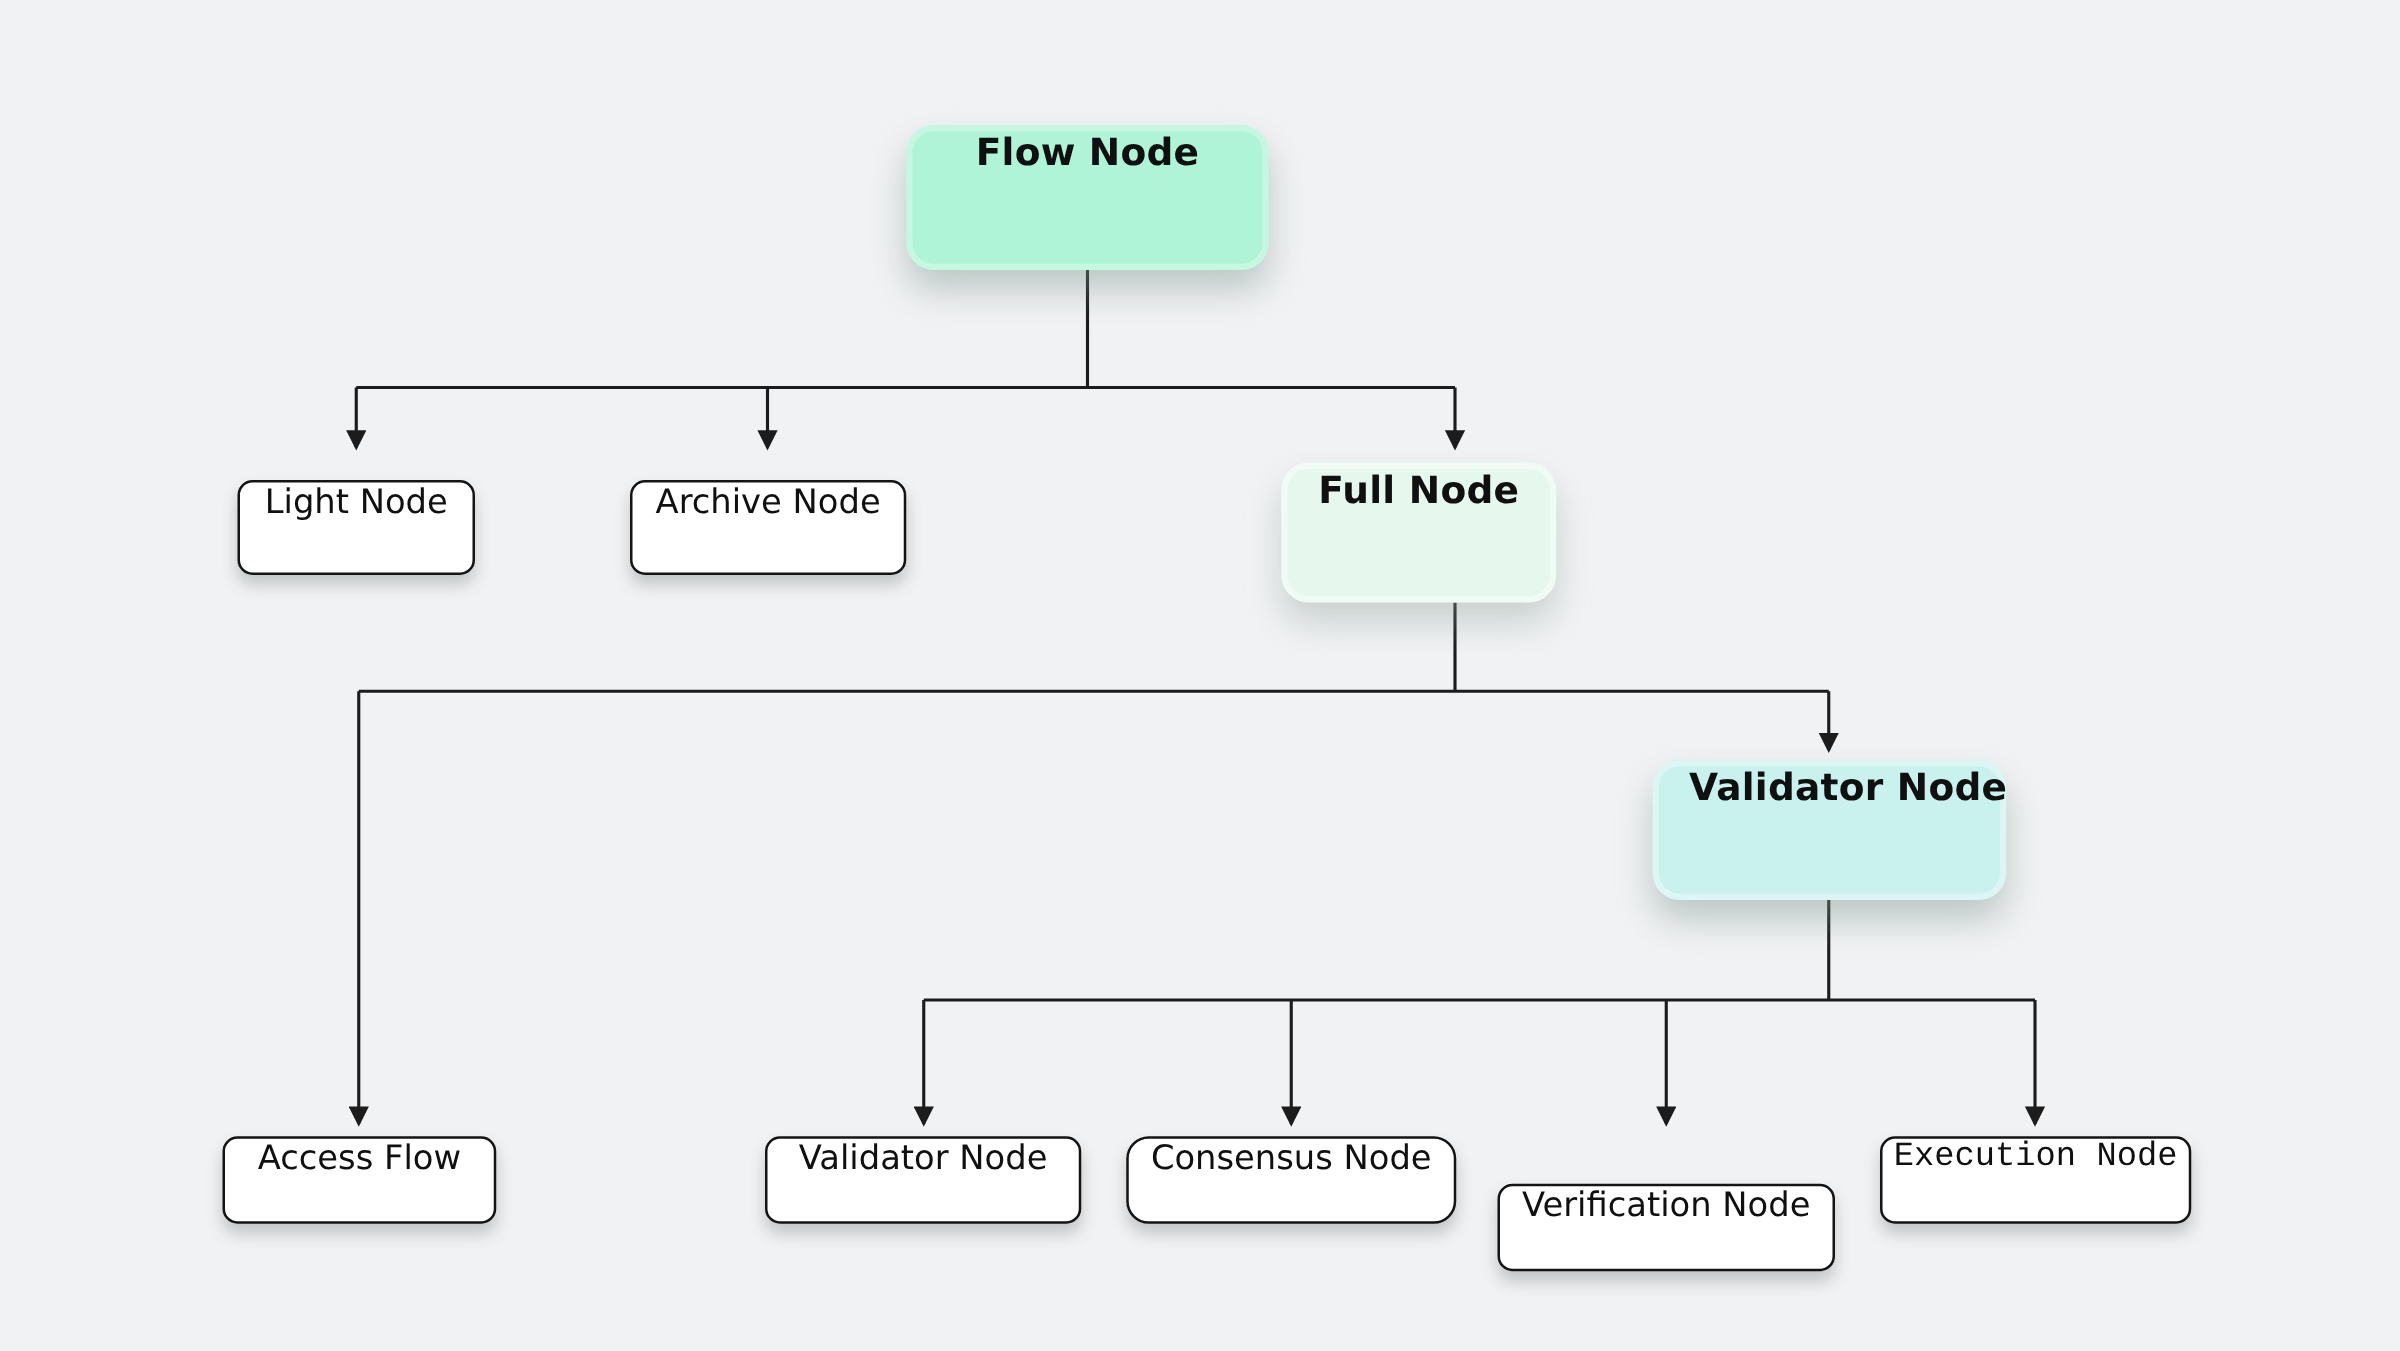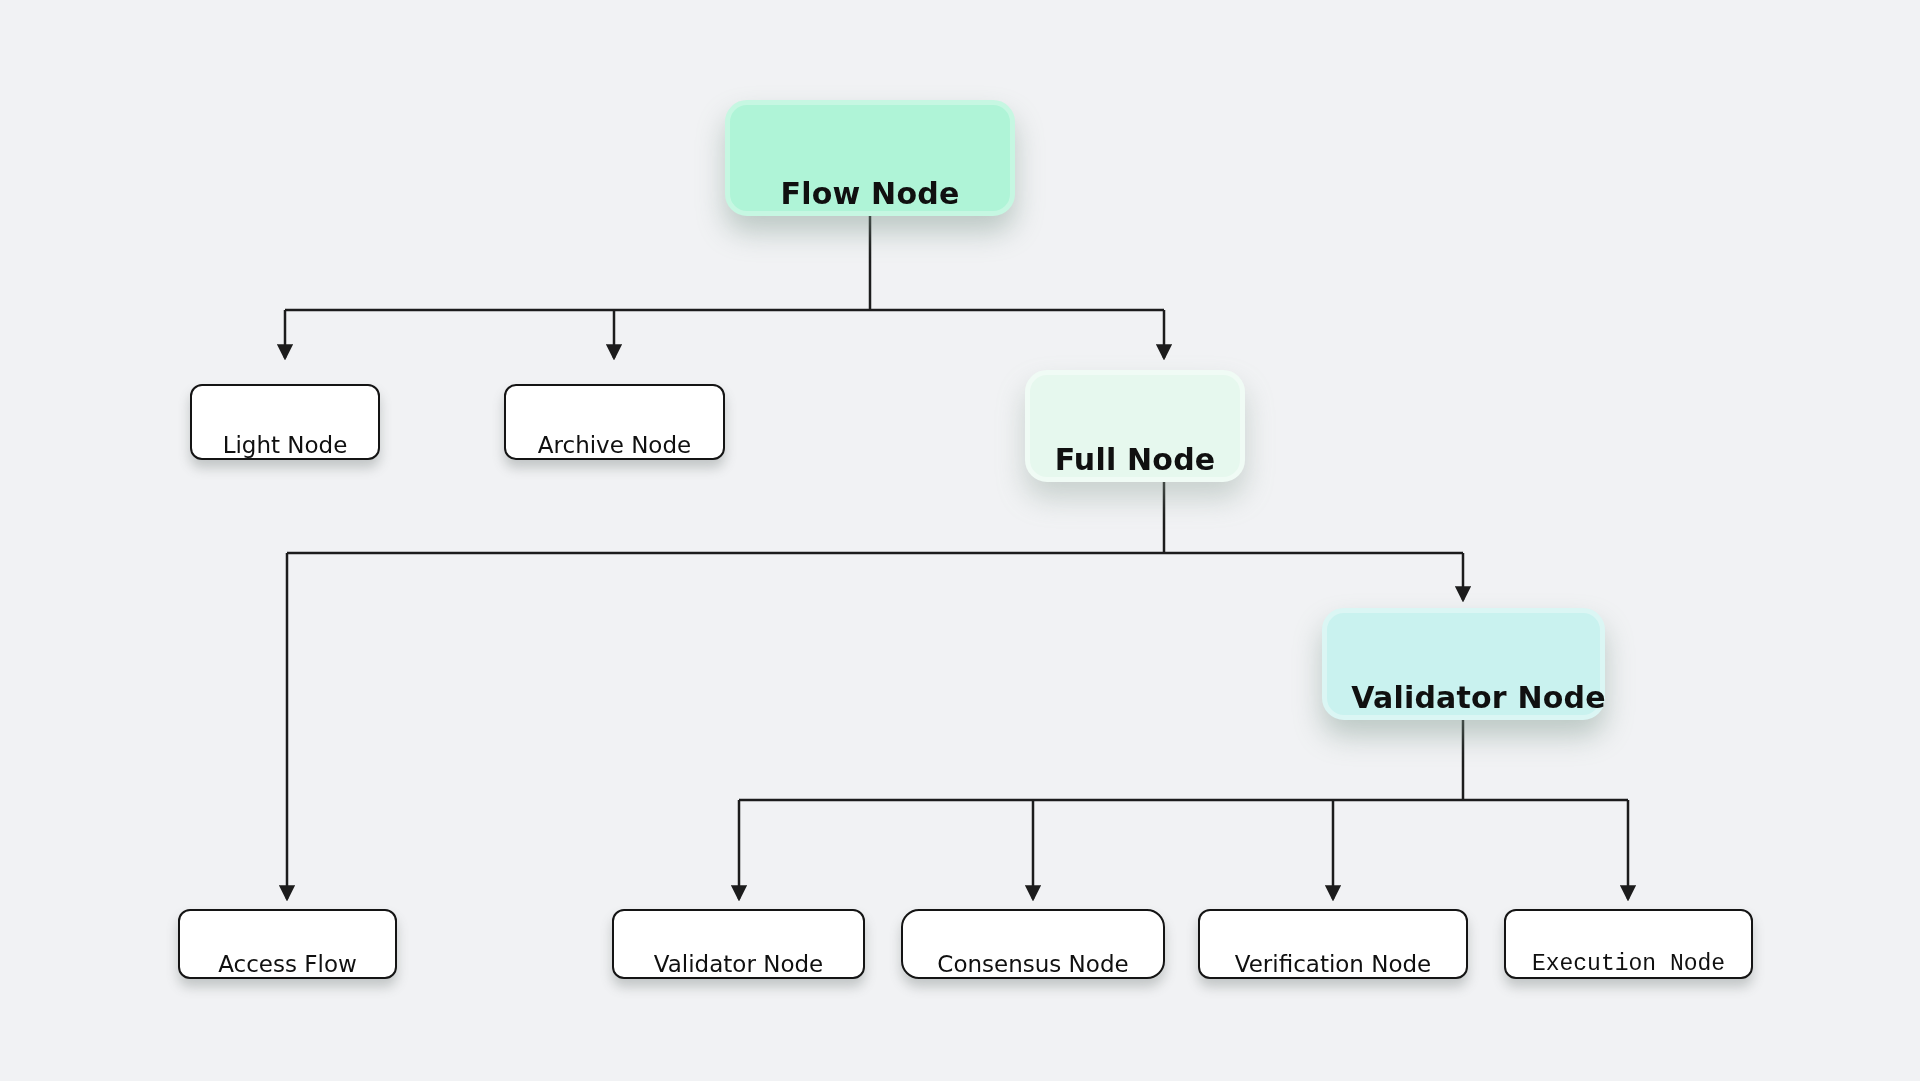--- a/index.html
+++ b/index.html
@@ -17,21 +17,21 @@
     color: #101010;
   }
   #connector-layer {
     position: absolute;
     left: 0; top: 0;
     width: 1920px; height: 1081px;
   }
   .node {
     position: absolute;
     display: flex;
-    align-items: flex-end;
+    align-items: flex-start;
     justify-content: center;
     box-sizing: border-box;
     text-align: center;
     white-space: nowrap;
   }
   .node-big {
     border-radius: 22px;
     font-size: 30px;
     font-weight: 600;
     letter-spacing: 0.2px;
@@ -51,30 +51,30 @@
   .node-validator {
     left: 1322px; top: 608px; width: 283px; height: 112px;
     background: #c9f2ef;
     border: 5px solid #dbf6f4;
     padding-left: 30px;
   }
   .node-leaf {
     background: #ffffff;
     border: 2.5px solid #141414;
     border-radius: 12px;
-    font-size: 23px;
+    font-size: 27px;
     font-weight: 500;
     box-shadow: 0 8px 12px rgba(90, 100, 95, 0.3);
   }
   .node-light        { left: 190px;  top: 384px; width: 190px; height: 76px; }
   .node-archive      { left: 504px;  top: 384px; width: 221px; height: 76px; }
   .node-access       { left: 178px;  top: 909px; width: 219px; height: 70px; }
   .node-collection   { left: 612px;  top: 909px; width: 253px; height: 70px; }
   .node-consensus    { left: 901px;  top: 909px; width: 264px; height: 70px; border-radius: 18px; }
-  .node-verification { left: 1198px; top: 909px; width: 270px; height: 70px; }
+  .node-verification { left: 1198px; top: 947px; width: 270px; height: 70px; }
   .node-execution    { left: 1504px; top: 909px; width: 249px; height: 70px; font-family: Liberation Mono, monospace; }
   .edge {
     fill: none;
     stroke: #1c1c1c;
     stroke-width: 2.5;
   }
 </style>
 </head>
 <body>
 

